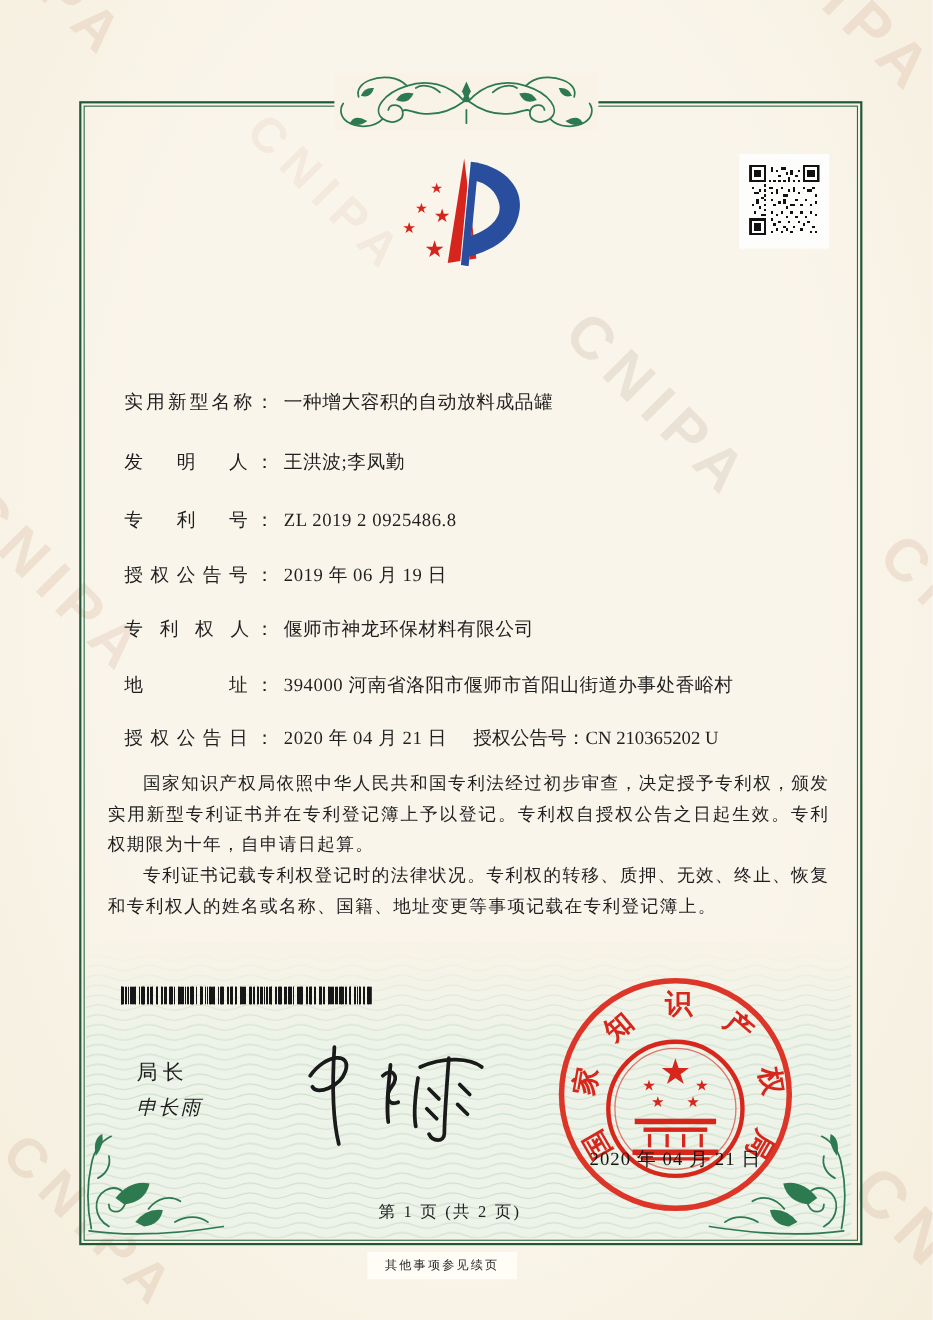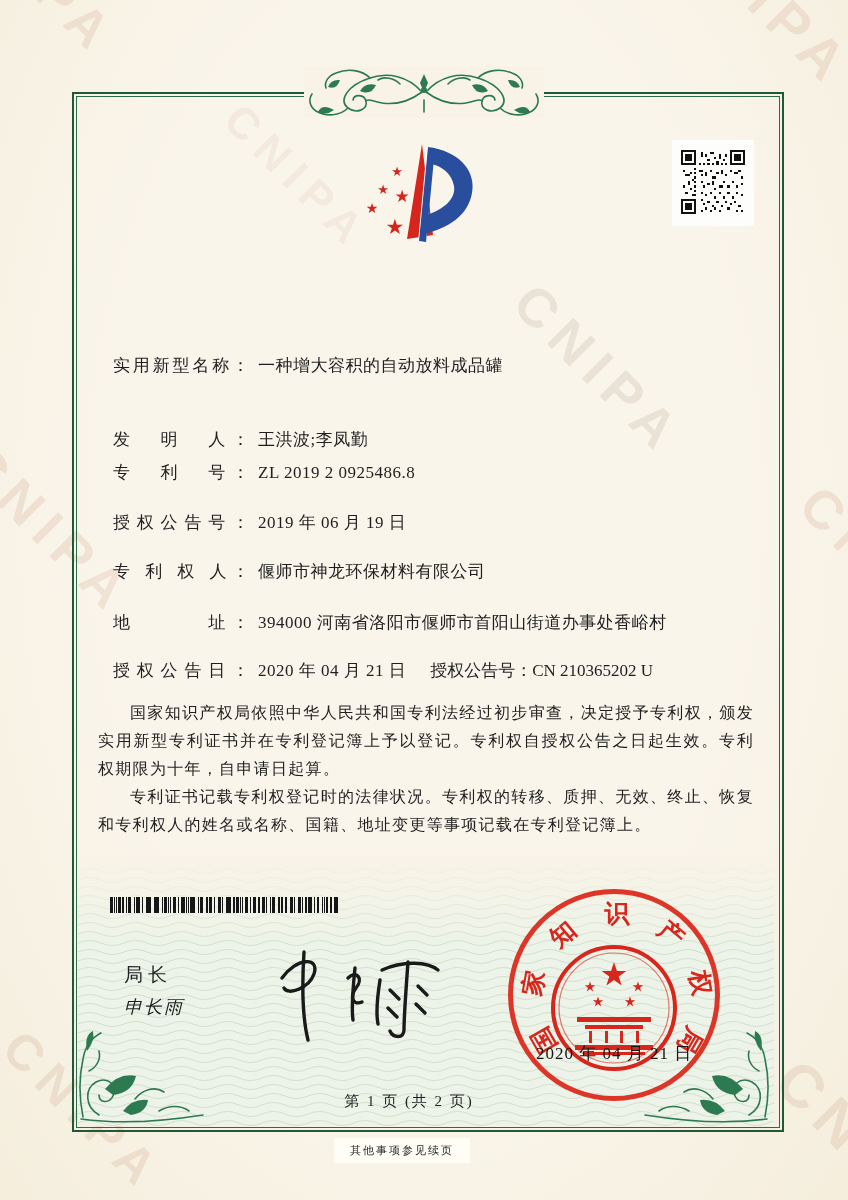--- a/index.html
+++ b/index.html
@@ -46,21 +46,21 @@
   .s5{left:35px;top:89px;font-size:21px;transform:translate(-50%,-50%) rotate(-10deg);}
 
   .qr-patch{position:absolute;left:672px;top:140px;width:82px;height:86px;background:#fdfdfb;z-index:4;}
   .qr{position:absolute;left:681px;top:150px;z-index:5;}
 
   .title{position:absolute;left:0;right:0;top:250px;z-index:5;text-align:center;
          font-size:42px;font-weight:bold;letter-spacing:9px;padding-left:9px;color:#141414;}
 
   .fields{position:absolute;left:113px;top:0;width:660px;z-index:5;font-size:17px;}
   .frow{position:absolute;white-space:nowrap;}
-  .r1{top:354px;} .r2{top:428px;} .r3{top:461px;} .r4{top:511px;}
+  .r1{top:354px;} .r2{top:408px;} .r3{top:461px;} .r4{top:511px;}
   .r5{top:560px;} .r6{top:611px;} .r7{top:659px;}
   .flabel{display:inline-block;width:136px;text-align:justify;text-align-last:justify;}
   .fvalue{margin-left:9px;letter-spacing:0.5px;}
   .glabel2{margin-left:24px;}
 
   .body-text{position:absolute;left:98px;top:699px;width:656px;z-index:5;}
   .body-text p{margin:0;font-size:16px;line-height:28px;letter-spacing:1.3px;
                text-indent:2em;text-align:justify;}
 
   .barcode{position:absolute;left:110px;top:897px;width:228px;height:16px;z-index:5;

